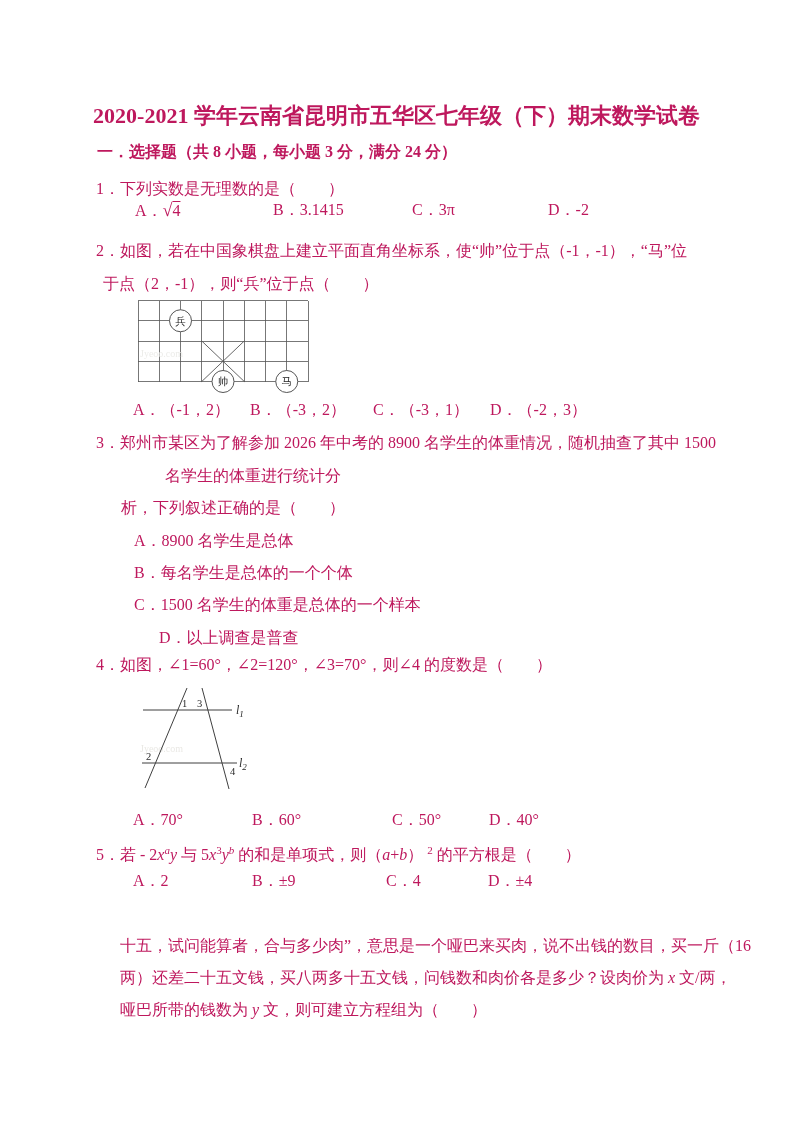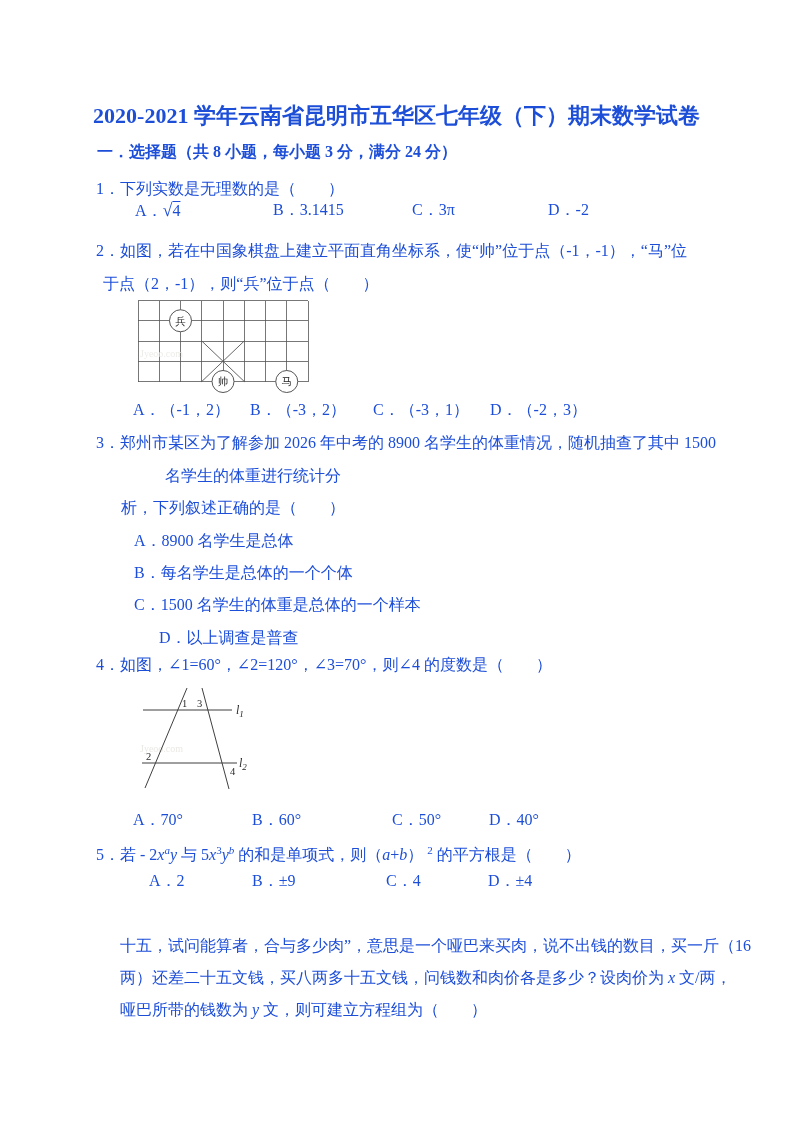--- a/index.html
+++ b/index.html
@@ -1,20 +1,20 @@
 <!DOCTYPE html>
 <html><head>
 <meta charset="utf-8">
 <style>
   * { margin:0; padding:0; box-sizing:border-box; }
   html,body { background:#ffffff; }
   .page {
     position:relative; width:793px; height:1122px; background:#ffffff;
     font-family:"Liberation Serif","DejaVu Serif",serif;
-    color:#1d4ed8; font-size:16px; overflow:hidden;
+    color:#be185d; font-size:16px; overflow:hidden;
   }
   .abs { position:absolute; white-space:nowrap; }
   .title { left:0; width:100%; text-align:center; font-size:22px; font-weight:bold; }
   .heading { font-weight:bold; }
   .qline { line-height:20px; }
   .opt-row { height:20px; }
   .opt { position:absolute; top:0; white-space:nowrap; }
   .it { font-style:italic; }
   .sup { font-size:11px; vertical-align:super; }
   .sup-sp { margin-left:4px; }
@@ -111,21 +111,21 @@
   <div class="abs opt-row" style="left:133px; top:810px; right:0;">
     <span class="opt" style="left:0;">A．70°</span>
     <span class="opt" style="left:119px;">B．60°</span>
     <span class="opt" style="left:259px;">C．50°</span>
     <span class="opt" style="left:356px;">D．40°</span>
   </div>
 
   <div class="abs qline" style="left:96px; top:840px;"><span>5．若 - 2</span><span class="it">x</span><span class="sup it">a</span><span class="it">y</span><span> 与 5</span><span class="it">x</span><span class="sup">3</span><span class="it">y</span><span class="sup it">b</span><span> 的和是单项式，则（</span><span class="it">a</span><span>+</span><span class="it">b</span><span>）</span><span class="sup sup-sp">2</span><span> 的平方根是（　　）</span></div>
 
   <div class="abs opt-row" style="left:133px; top:871px; right:0;">
-    <span class="opt" style="left:16px;text-align:right;">A．2</span>
+    <span class="opt" style="left:0;text-align:right;">A．2</span>
     <span class="opt" style="left:119px;">B．±9</span>
     <span class="opt" style="left:253px;">C．4</span>
     <span class="opt" style="left:355px;">D．±4</span>
   </div>
 
   <div class="abs qline" style="left:120px; top:936px;">十五，试问能算者，合与多少肉”，意思是一个哑巴来买肉，说不出钱的数目，买一斤（16</div>
   <div class="abs qline" style="left:120px; top:1000px;"><span>哑巴所带的钱数为 </span><span class="it">y</span><span> 文，则可建立方程组为（　　）</span></div>
   <div class="abs qline" style="left:120px; top:968px;"><span>两）还差二十五文钱，买八两多十五文钱，问钱数和肉价各是多少？设肉价为 </span><span class="it">x</span><span> 文/两，</span></div>
 
 </div>

